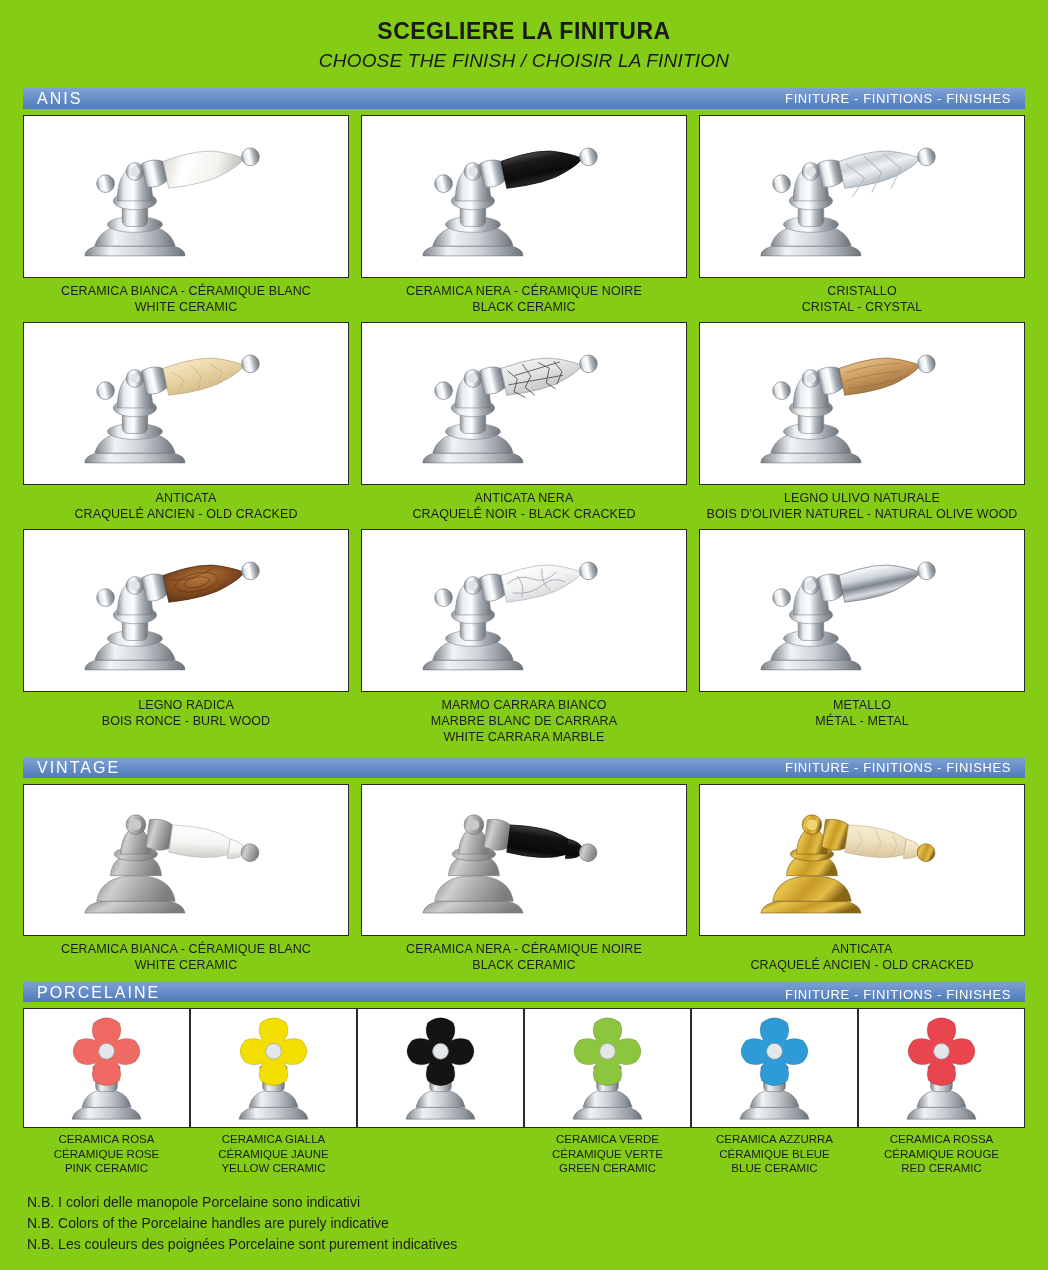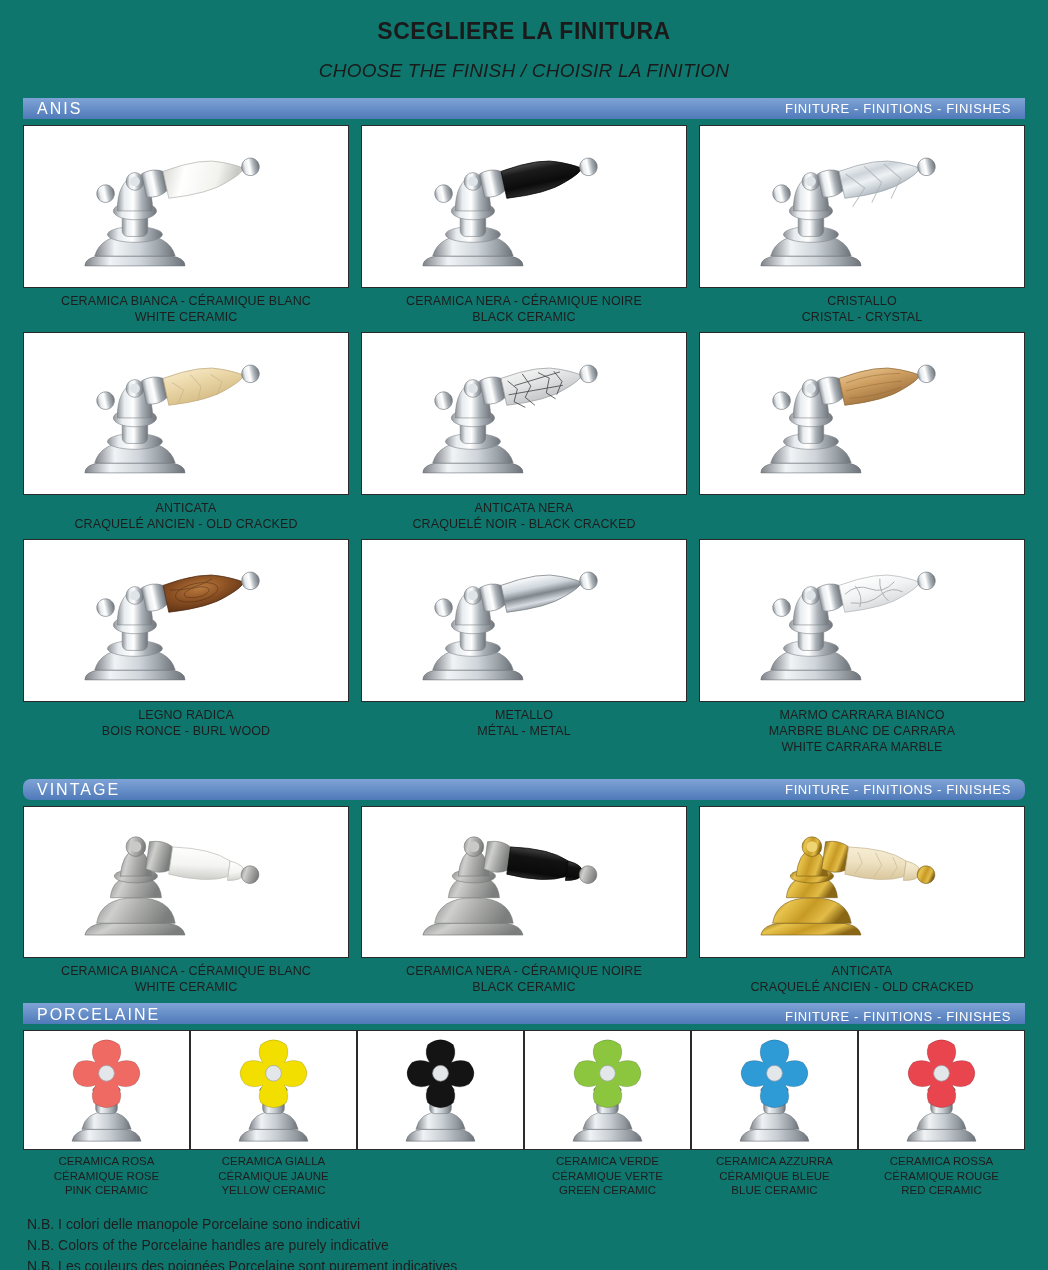--- a/index.html
+++ b/index.html
@@ -5,31 +5,31 @@
   * { box-sizing: border-box; }
   html, body {
     margin: 0; padding: 0;
     background: #ffffff;
     font-family: "Liberation Sans", sans-serif;
   }
   .page {
     width: 1048px; height: 1270px;
     position: relative;
     margin: 0 auto;
-    background: #0f766e;
+    background: #84cc16;
     overflow: hidden;
   }
   .title-block { text-align: center; padding-top: 18px; }
   .title-main {
     font-size: 23px; font-weight: bold; letter-spacing: .5px;
     color: #1a1a1a;
   }
   .title-sub {
     font-size: 19px; font-style: italic; color: #1a1a1a;
-    margin-top: 15px; letter-spacing: .2px;
+    margin-top: 5px; letter-spacing: .2px;
   }
   .content { padding: 0 23px; margin-top: 16px; }
 
   .band {
     height: 21px;
     background: #5b86c4;
     background: linear-gradient(#7fa3d6, #4f7ab9);
     display: flex; align-items: center; justify-content: space-between;
     padding: 0 14px;
     margin-bottom: 6px;
@@ -331,20 +331,24 @@
                 <g stroke="#8e6634" stroke-width="0.8" fill="none" opacity="0.55">
                   <path d="M150 58 q26 -4 56 2"></path>
                   <path d="M148 66 q28 -2 58 2"></path>
                   <path d="M150 74 q26 4 54 0"></path>
                 </g>
                 <circle cx="232" cy="66" r="9" fill="url(#chromeV)" stroke="#70767c" stroke-width="0.6"></circle>
               </g>
             </g>
           </svg>
         </div>
+        <div class="caption">
+          <div>LEGNO ULIVO NATURALE</div>
+          <div>BOIS D'OLIVIER NATUREL - NATURAL OLIVE WOOD</div>
+        </div>
       </div>
     </div>
 
     <div class="grid3">
       <div class="cell3">
         <div class="imgbox">
           <svg class="handle-svg" viewBox="0 0 330 163" preserveAspectRatio="xMidYMid meet">
             <defs>
               <radialGradient id="burl" cx="0.45" cy="0.4" r="0.75">
                 <stop offset="0" stop-color="#b97a3e"></stop>
@@ -371,56 +375,20 @@
                   <path d="M150 58 q20 6 44 -2"></path>
                 </g>
                 <circle cx="232" cy="66" r="9" fill="url(#chromeV)" stroke="#70767c" stroke-width="0.6"></circle>
               </g>
             </g>
           </svg>
         </div>
         <div class="caption">
           <div>LEGNO RADICA</div>
           <div>BOIS RONCE - BURL WOOD</div>
-        </div>
-      </div>
-
-      <div class="cell3">
-        <div class="imgbox">
-          <svg class="handle-svg" viewBox="0 0 330 163" preserveAspectRatio="xMidYMid meet">
-            <defs>
-              <linearGradient id="metalLev" x1="0" y1="0" x2="0" y2="1">
-                <stop offset="0" stop-color="#fbfcfd"></stop>
-                  <stop offset="0.35" stop-color="#cfd6dc"></stop>
-                <stop offset="0.6" stop-color="#7f868d"></stop>
-                  <stop offset="0.85" stop-color="#d6dce1"></stop>
-                <stop offset="1" stop-color="#9aa1a7"></stop>
-              </linearGradient>
-            </defs>
-            <g>
-              <path d="M62 142 q0 -8 14 -10 l74 0 q14 2 14 10 z" fill="url(#chromeBase)" stroke="#6b7177" stroke-width="0.6"></path>
-              <path d="M72 132 q6 -22 41 -22 q35 0 41 22 z" fill="url(#chromeBase)" stroke="#757b81" stroke-width="0.6"></path>
-              <ellipse cx="113" cy="110" rx="28" ry="8" fill="url(#chromeV)" stroke="#80868c" stroke-width="0.6"></ellipse>
-              <rect x="100" y="86" width="26" height="26" rx="6" fill="url(#chromeV)" stroke="#7d8288" stroke-width="0.6"></rect>
-              <ellipse cx="113" cy="86" rx="22" ry="9" fill="url(#chromeV)" stroke="#7d8288" stroke-width="0.6"></ellipse>
-              <path d="M95 86 q0 -30 18 -36 q18 6 18 36 z" fill="url(#chromeV)" stroke="#7d8288" stroke-width="0.6"></path>
-              <circle cx="113" cy="56" r="9" fill="url(#chromeV)" stroke="#70767c" stroke-width="0.6"></circle>
-              <circle cx="113" cy="56" r="5" fill="#dfe4e8"></circle>
-              <g transform="rotate(-12 113 60)">
-                <circle cx="82" cy="62" r="9" fill="url(#chromeV)" stroke="#70767c" stroke-width="0.6"></circle>
-                <path d="M122 50 q12 -4 22 2 l0 20 q-10 6 -22 2 z" fill="url(#chromeV)" stroke="#777d83" stroke-width="0.6"></path>
-                <path d="M144 52 q42 -6 62 4 q18 8 18 10 q0 4 -18 10 q-20 8 -62 4 z" fill="url(#metalLev)" stroke="#757c82" stroke-width="0.7"></path>
-                <circle cx="232" cy="66" r="9" fill="url(#chromeV)" stroke="#70767c" stroke-width="0.6"></circle>
-              </g>
-            </g>
-          </svg>
-        </div>
-        <div class="caption">
-          <div>METALLO</div>
-          <div>MÉTAL - METAL</div>
         </div>
       </div>
 
       <div class="cell3">
         <div class="imgbox">
           <svg class="handle-svg" viewBox="0 0 330 163" preserveAspectRatio="xMidYMid meet">
             <defs>
               <linearGradient id="marble" x1="0" y1="0" x2="0.2" y2="1">
                 <stop offset="0" stop-color="#ffffff"></stop>
                   <stop offset="0.55" stop-color="#f2f3f4"></stop>
@@ -450,23 +418,59 @@
               </g>
             </g>
           </svg>
         </div>
         <div class="caption">
           <div>MARMO CARRARA BIANCO</div>
           <div>MARBRE  BLANC DE CARRARA</div>
           <div>WHITE CARRARA MARBLE</div>
         </div>
       </div>
-    </div>
-
-    <div class="band" style="margin-top:24px;border-radius:8px;">
+
+      <div class="cell3">
+        <div class="imgbox">
+          <svg class="handle-svg" viewBox="0 0 330 163" preserveAspectRatio="xMidYMid meet">
+            <defs>
+              <linearGradient id="metalLev" x1="0" y1="0" x2="0" y2="1">
+                <stop offset="0" stop-color="#fbfcfd"></stop>
+                  <stop offset="0.35" stop-color="#cfd6dc"></stop>
+                <stop offset="0.6" stop-color="#7f868d"></stop>
+                  <stop offset="0.85" stop-color="#d6dce1"></stop>
+                <stop offset="1" stop-color="#9aa1a7"></stop>
+              </linearGradient>
+            </defs>
+            <g>
+              <path d="M62 142 q0 -8 14 -10 l74 0 q14 2 14 10 z" fill="url(#chromeBase)" stroke="#6b7177" stroke-width="0.6"></path>
+              <path d="M72 132 q6 -22 41 -22 q35 0 41 22 z" fill="url(#chromeBase)" stroke="#757b81" stroke-width="0.6"></path>
+              <ellipse cx="113" cy="110" rx="28" ry="8" fill="url(#chromeV)" stroke="#80868c" stroke-width="0.6"></ellipse>
+              <rect x="100" y="86" width="26" height="26" rx="6" fill="url(#chromeV)" stroke="#7d8288" stroke-width="0.6"></rect>
+              <ellipse cx="113" cy="86" rx="22" ry="9" fill="url(#chromeV)" stroke="#7d8288" stroke-width="0.6"></ellipse>
+              <path d="M95 86 q0 -30 18 -36 q18 6 18 36 z" fill="url(#chromeV)" stroke="#7d8288" stroke-width="0.6"></path>
+              <circle cx="113" cy="56" r="9" fill="url(#chromeV)" stroke="#70767c" stroke-width="0.6"></circle>
+              <circle cx="113" cy="56" r="5" fill="#dfe4e8"></circle>
+              <g transform="rotate(-12 113 60)">
+                <circle cx="82" cy="62" r="9" fill="url(#chromeV)" stroke="#70767c" stroke-width="0.6"></circle>
+                <path d="M122 50 q12 -4 22 2 l0 20 q-10 6 -22 2 z" fill="url(#chromeV)" stroke="#777d83" stroke-width="0.6"></path>
+                <path d="M144 52 q42 -6 62 4 q18 8 18 10 q0 4 -18 10 q-20 8 -62 4 z" fill="url(#metalLev)" stroke="#757c82" stroke-width="0.7"></path>
+                <circle cx="232" cy="66" r="9" fill="url(#chromeV)" stroke="#70767c" stroke-width="0.6"></circle>
+              </g>
+            </g>
+          </svg>
+        </div>
+        <div class="caption">
+          <div>METALLO</div>
+          <div>MÉTAL - METAL</div>
+        </div>
+      </div>
+    </div>
+
+    <div class="band" style="margin-top:12px;">
       <span class="band-title">VINTAGE</span>
       <span class="band-right">FINITURE - FINITIONS - FINISHES</span>
     </div>
 
     <div class="grid3">
       <div class="cell3">
         <div class="imgbox vintage">
           <svg class="handle-svg" viewBox="0 0 330 152" preserveAspectRatio="xMidYMid meet">
             <defs>
               <linearGradient id="nickel" x1="0" y1="0" x2="1" y2="0.2">

